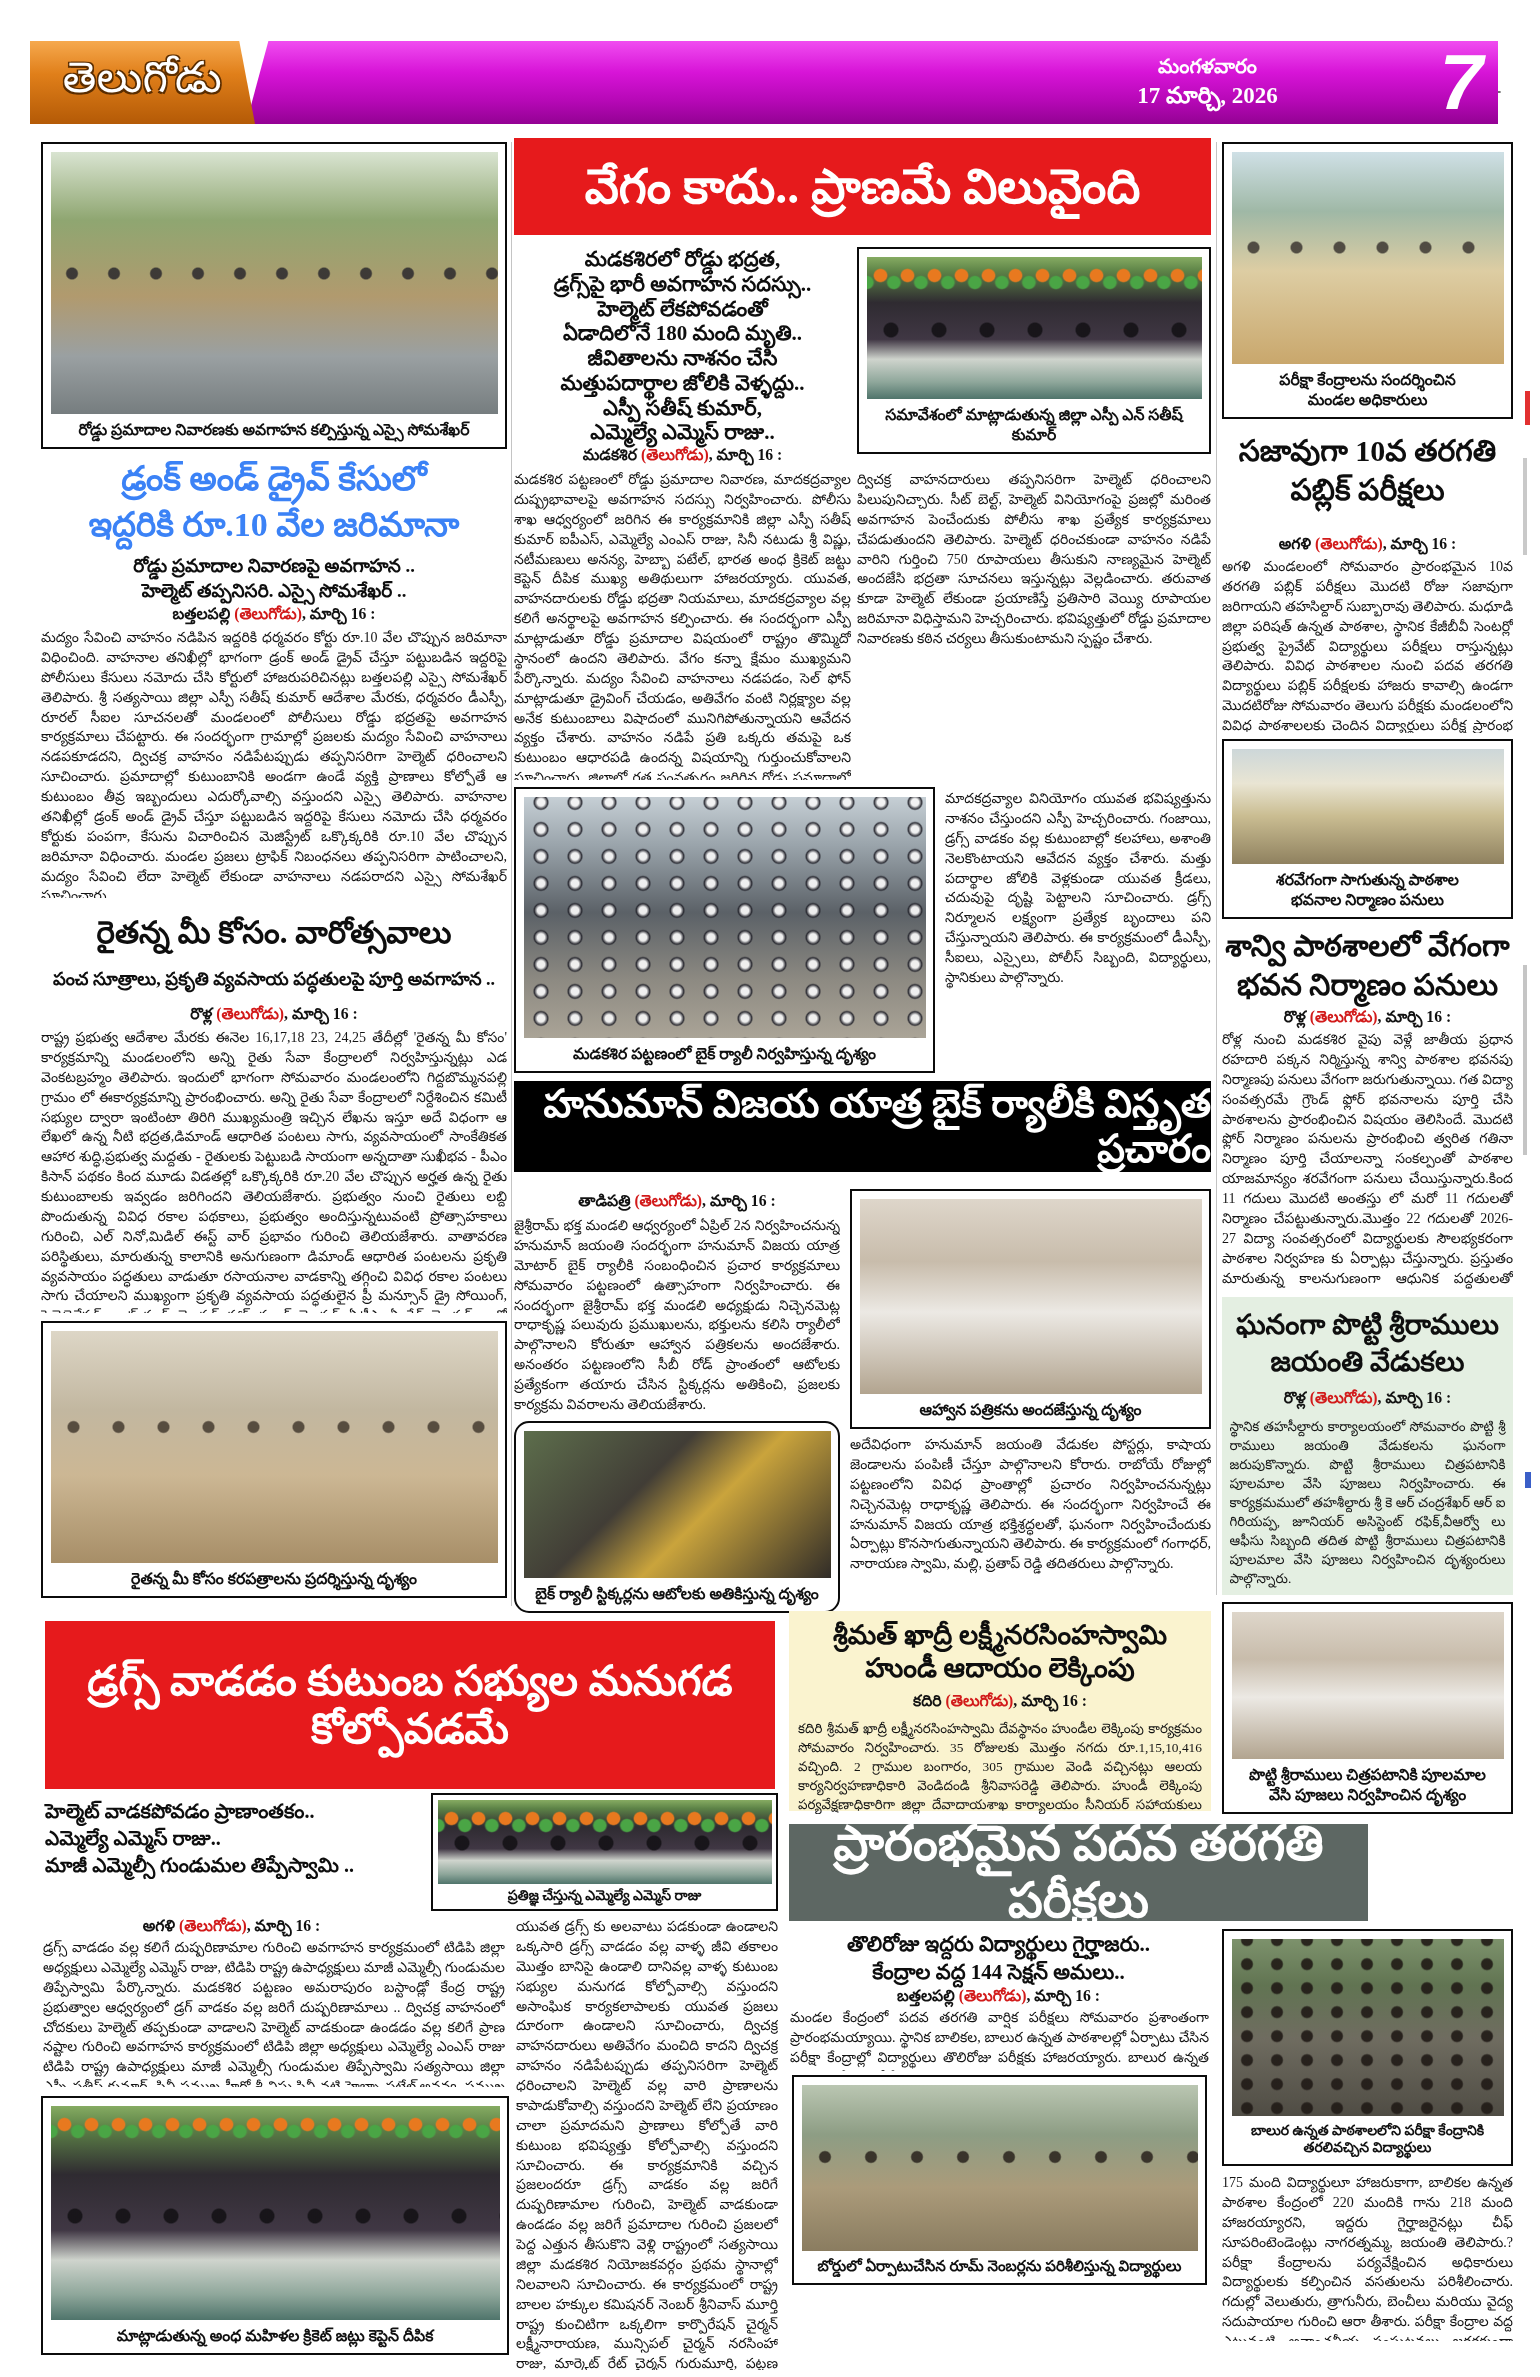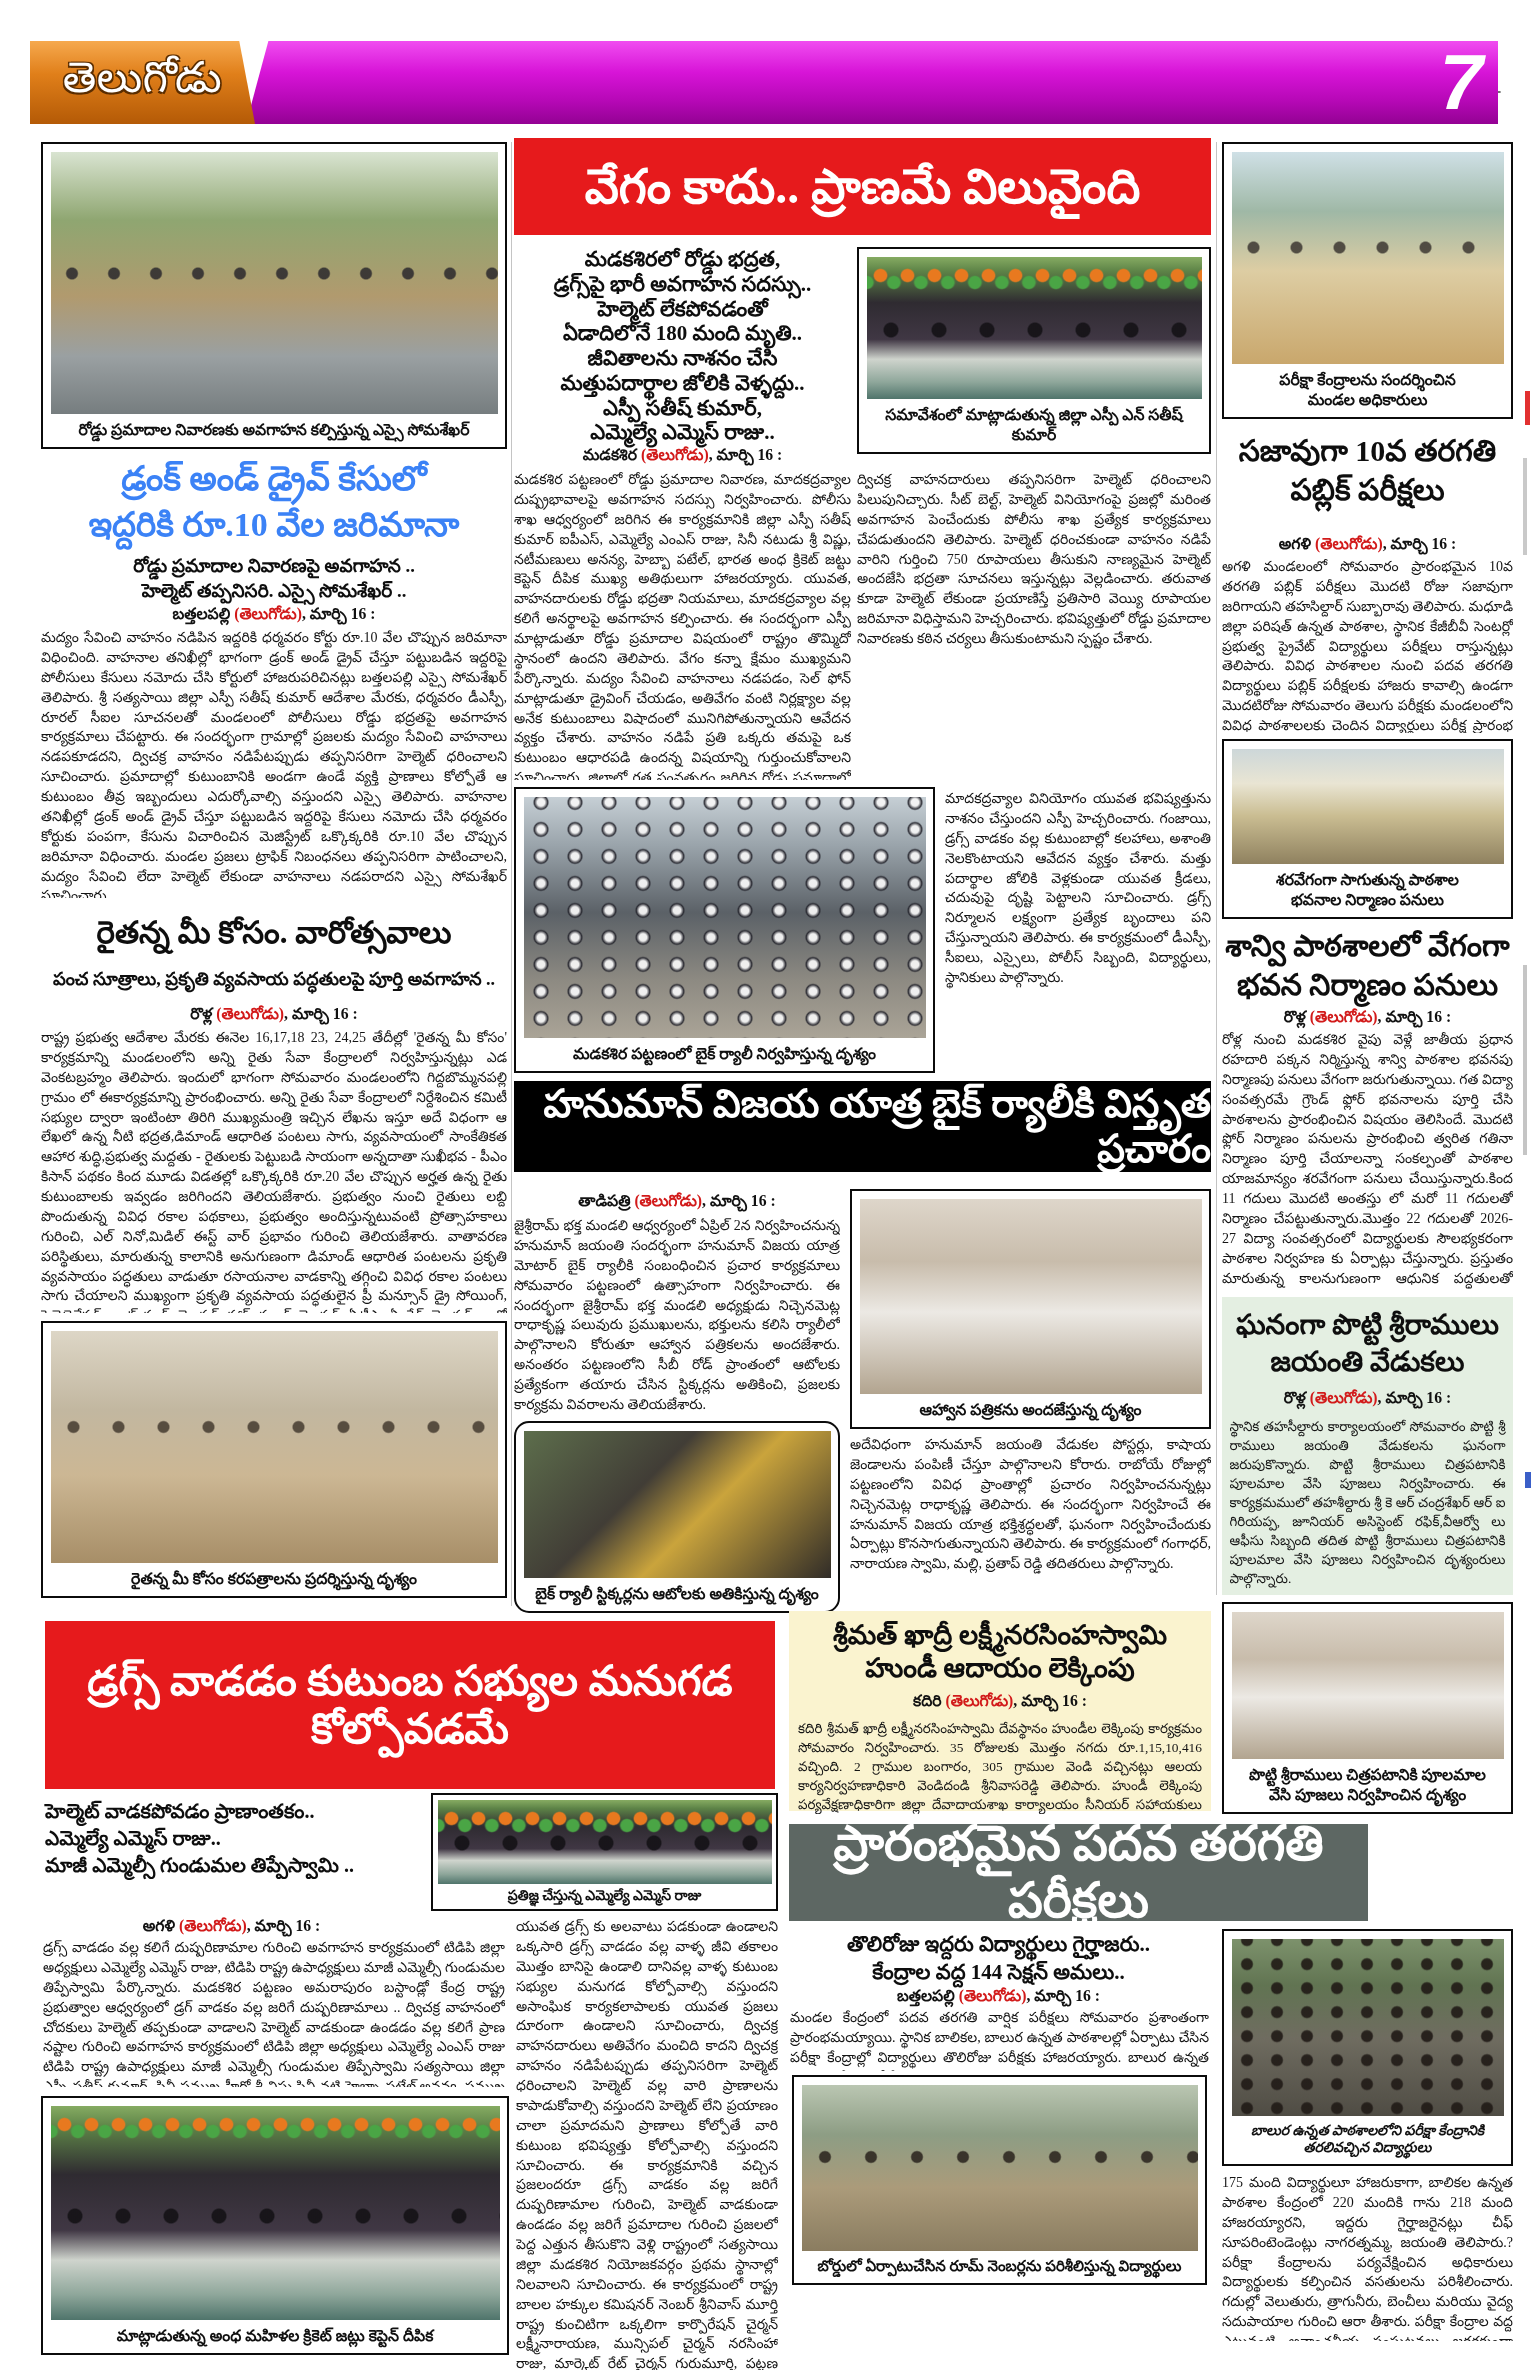--- a/index.html
+++ b/index.html
@@ -89,20 +89,24 @@
   <line x1="46" y1="0" x2="46" y2="62" stroke="#444" stroke-width="2"></line>
   <ellipse cx="46" cy="31" rx="11" ry="15" fill="none" stroke="#444" stroke-width="2"></ellipse>
 </svg>
 <svg class="abs" style="left:1432px;top:69px" width="69" height="46" viewBox="0 0 92 62">
   <line x1="0" y1="31" x2="92" y2="31" stroke="#444" stroke-width="2"></line>
   <line x1="46" y1="0" x2="46" y2="62" stroke="#444" stroke-width="2"></line>
   <ellipse cx="46" cy="31" rx="11" ry="15" fill="none" stroke="#444" stroke-width="2"></ellipse>
 </svg>
 
 <div class="abs mast-bar" style="left:246px;top:41px;width:1252px;height:83px;">
+  <div class="abs mast-date" style="left:820px;top:12px;width:283px;">
+    <div style="font-size:20px;">మంగళవారం</div>
+    <div style="font-size:23px;">17 మార్చి, 2026</div>
+  </div>
   <div class="abs page-num" style="right:15px;top:-4.5px;">7</div>
 </div>
 <div class="abs logo-box" style="left:30px;top:41px;width:225px;height:83px;">
   <span class="logo-text">తెలుగోడు</span>
 </div>
 
 <div class="abs vline" style="left:511px;top:142px;height:1464px;"></div>
 <div class="abs vline" style="left:1216px;top:142px;height:1453px;"></div>
 
 <div class="abs" style="left:1525px;top:391px;width:5.2px;height:34px;background:#e23030;"></div>
@@ -250,19 +254,19 @@
 కేంద్రాల వద్ద 144 సెక్షన్ అమలు..</div>
 <div class="abs dateline" style="left:790px;top:1987px;width:417px;">
   <span>బత్తలపల్లి</span>
   <span class="paper">(తెలుగోడు)</span><span>, మార్చి 16 :</span>
 </div>
 <div class="abs body-text" style="left:790px;top:2008px;width:419px;height:63px;">మండల కేంద్రంలో పదవ తరగతి వార్షిక పరీక్షలు సోమవారం ప్రశాంతంగా ప్రారంభమయ్యాయి. స్థానిక బాలికల, బాలుర ఉన్నత పాఠశాలల్లో ఏర్పాటు చేసిన పరీక్షా కేంద్రాల్లో విద్యార్థులు తొలిరోజు పరీక్షకు హాజరయ్యారు. బాలుర ఉన్నత పాఠశాల కేంద్రంలో కేటాయించిన</div>
 <div class="abs photobox" style="left:792px;top:2075px;width:415px;height:210px;">
   <div class="photo ph-board"></div>
   <div class="pcap" style="font-size:15px;">బోర్డులో ఏర్పాటుచేసిన రూమ్ నెంబర్లను పరిశీలిస్తున్న విద్యార్థులు</div>
 </div>
-<div class="abs photobox" style="left:1222px;top:1929px;width:291px;height:237px;font-style:italic;">
+<div class="abs photobox" style="left:1222px;top:1929px;width:291px;height:237px;">
   <div class="photo ph-crowd"></div>
   <div class="pcap" style="font-size:14px;">బాలుర ఉన్నత పాఠశాలలోని పరీక్షా కేంద్రానికి
 తరలివచ్చిన విద్యార్థులు</div>
 </div>
 <div class="abs body-text" style="left:1222px;top:2173px;width:291px;height:168px;">175 మంది విద్యార్థులూ హాజరుకాగా, బాలికల ఉన్నత పాఠశాల కేంద్రంలో 220 మందికి గాను 218 మంది హాజరయ్యారని, ఇద్దరు గైర్హాజరైనట్లు చీఫ్ సూపరింటెండెంట్లు నాగరత్నమ్మ, జయంతి తెలిపారు.?పరీక్షా కేంద్రాలను పర్యవేక్షించిన అధికారులు విద్యార్థులకు కల్పించిన వసతులను పరిశీలించారు. గదుల్లో వెలుతురు, త్రాగునీరు, బెంచీలు మరియు వైద్య సదుపాయాల గురించి ఆరా తీశారు. పరీక్షా కేంద్రాల వద్ద ఎటువంటి అవాంఛనీయ సంఘటనలు జరగకుండా ఎస్సై సోమశేఖర్ ఆధ్వర్యంలో 144 సెక్షన్ అమలు చేస్తూ భారీ బందోబస్తు నిర్వహించారు.</div>
 
 
 </body></html>

